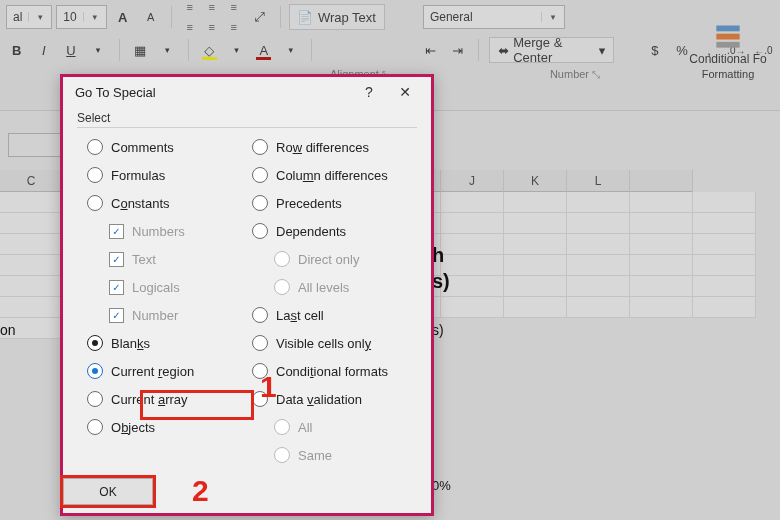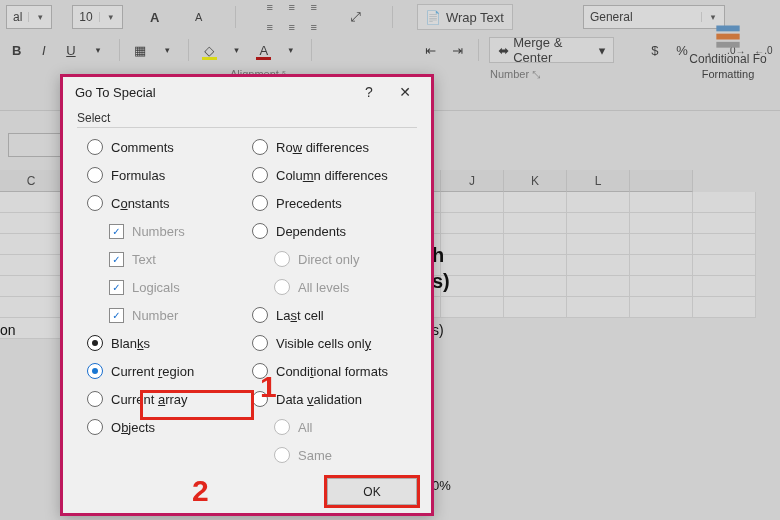--- a/index.html
+++ b/index.html
@@ -1,37 +1,37 @@
 <!DOCTYPE html>
 <html><head>
 <meta charset="utf-8">
 <style>
   html,body{margin:0;padding:0;font-family:"Segoe UI",Arial,sans-serif;width:780px;height:520px;overflow:hidden;background:#fff}
   .surface{position:relative;width:780px;height:520px;background:#f3f3f3}
 
   
   .ribbon{position:absolute;left:0;top:0;right:0;height:110px;background:#f1f1f1;border-bottom:1px solid #d7d7d7;display:flex;flex-direction:column}
-  .ribbon-row1{display:flex;align-items:center;gap:20px;padding:3px 6px;height:28px}
+  .ribbon-row1{display:flex;align-items:center;gap:4px;padding:3px 6px;height:28px}
   .combo{display:flex;align-items:center;height:22px;background:#fff;border:1px solid #bcbcbc}
   .combo span{padding:0 6px;font-size:12px;color:#333}
   .combo .dd{width:16px;text-align:center;color:#555;font-size:9px;border-left:1px solid #ddd;padding:0 3px}
   .iconbtn{display:flex;align-items:center;justify-content:center;width:24px;height:22px;font-size:13px;color:#333}
   .sep{width:1px;height:22px;background:#d5d5d5;margin:0 4px}
   .align-grid{display:grid;grid-template-columns:repeat(3,20px);grid-template-rows:repeat(2,18px);gap:2px}
   .align-grid div{display:flex;align-items:center;justify-content:center;font-size:11px;color:#555}
   .wrap-btn{display:flex;align-items:center;gap:4px;padding:0 8px;height:24px;background:#fafafa;border:1px solid #d0d0d0;font-size:13px;color:#333}
   .big-btn{display:flex;flex-direction:column;align-items:center;justify-content:center;width:90px;height:66px;font-size:12px;color:#333;gap:2px}
   .big-btn svg{width:28px;height:28px}
   .ribbon-row2{display:flex;align-items:center;gap:6px;padding:2px 6px;height:28px}
   .font-color{position:relative}
   .font-color::after{content:"";position:absolute;left:3px;right:3px;bottom:1px;height:3px;background:#c00000}
   .fill-color{position:relative}
   .fill-color::after{content:"";position:absolute;left:3px;right:3px;bottom:1px;height:3px;background:#ffff00}
   .group-labels{display:flex;font-size:11px;color:#777;padding:2px 0}
-  .group-labels div{flex:0 0 auto;text-align:left}
+  .group-labels div{flex:0 0 auto;text-align:center}
   .launcher{font-size:10px;color:#888}
 
   
   .sheet{position:absolute;left:0;top:170px;right:0;bottom:0}
   .col-headers{display:flex;height:22px}
   .col-headers div{flex:0 0 62px;border-right:1px solid #d9d9d9;border-bottom:1px solid #c5c5c5;background:#eee;display:flex;align-items:center;justify-content:center;font-size:12px;color:#444}
   .cells{display:flex;flex-wrap:wrap}
   .cells div{flex:0 0 62px;height:20px;border-right:1px solid #e3e3e3;border-bottom:1px solid #e3e3e3;background:#fff}
 
   
@@ -53,21 +53,21 @@
   .col{flex:1;display:flex;flex-direction:column;gap:6px}
   .opt{display:flex;align-items:center;gap:8px;font-size:13px;color:#222;height:22px}
   .opt.sub{padding-left:22px;color:#888}
   .opt.disabled{color:#9a9a9a}
   .radio{width:14px;height:14px;border:1.5px solid #6b6b6b;border-radius:50%;flex:0 0 14px;display:flex;align-items:center;justify-content:center;background:#fff}
   .radio.sel{border-color:#1976d2}
   .radio.sel::after{content:"";width:6px;height:6px;background:#1976d2;border-radius:50%}
   .radio.dot-black{}
   .radio.dot-black::after{content:"";width:6px;height:6px;background:#222;border-radius:50%}
   .chk{width:13px;height:13px;border:1px solid #8a8a8a;background:#fff;flex:0 0 13px;display:flex;align-items:center;justify-content:center;font-size:10px;color:#1a6fce}
-  .btns{display:flex;justify-content:flex-end;gap:14px;padding:12px 14px 16px 0}
+  .btns{display:flex;gap:14px;padding:12px 14px 16px 0}
   .btn{width:88px;height:25px;background:#e1e1e1;border:1px solid #adadad;font-size:12px;display:flex;align-items:center;justify-content:center;color:#222}
   .btn.ok{outline:3px solid #e1261c;outline-offset:0}
 
   
   .callout-box{position:absolute;border:3px solid #e1261c}
   .num{position:absolute;font:700 30px/1 "Segoe UI",Arial;color:#e1261c}
 
   
   .u{text-decoration:underline}
 

